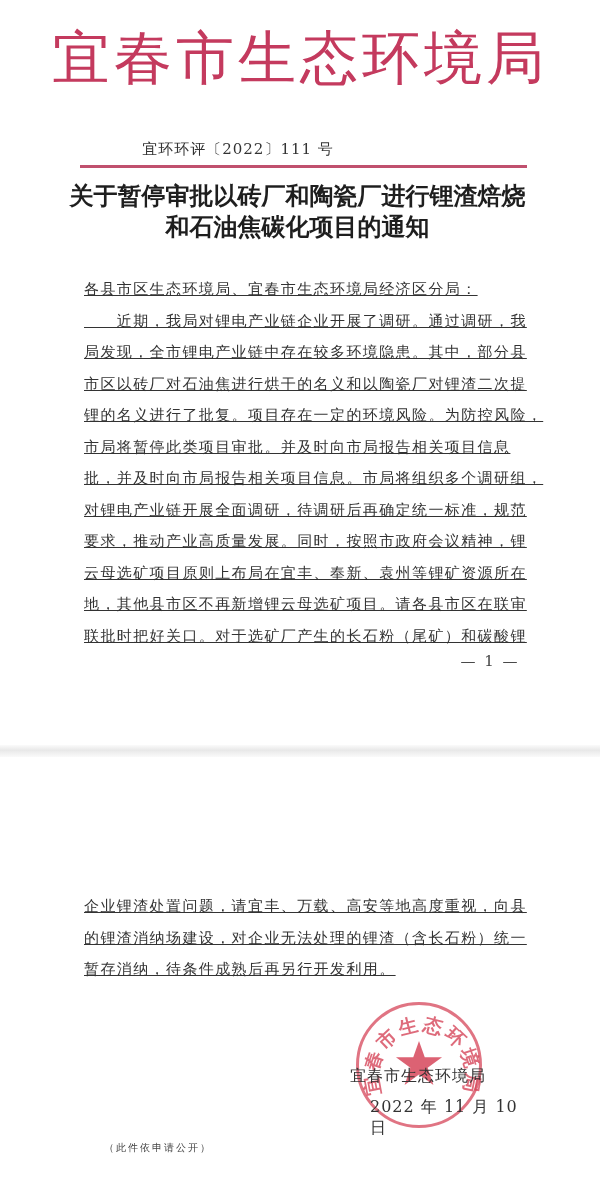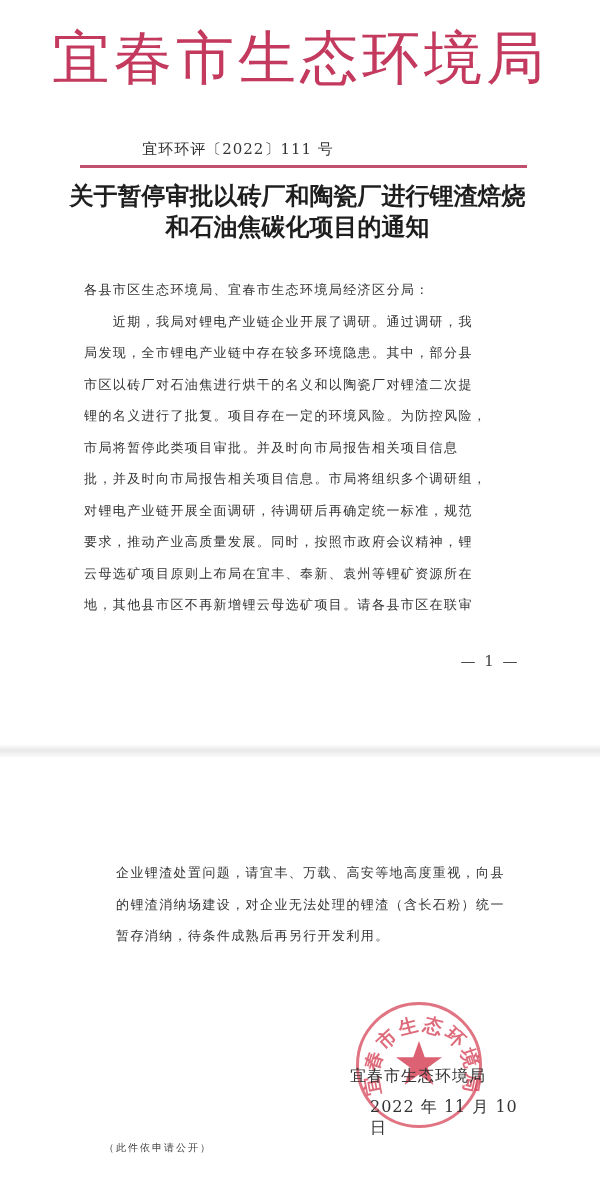--- a/index.html
+++ b/index.html
@@ -15,25 +15,25 @@
   .org-header { position: absolute; top: 18px; left: 0; width: 600px; text-align: center;
     font-size: 58px; letter-spacing: 4px; color: #c43a5e; font-family: "DejaVu Serif", serif;
     line-height: 80px; }
   .doc-number { position: absolute; top: 140px; left: 0; width: 476px; text-align: center;
     font-size: 15px; color: #333; letter-spacing: 1px; }
   .red-rule { position: absolute; top: 165px; left: 80px; width: 447px; height: 3px;
     background: #c0506e; }
   .title { position: absolute; top: 180px; left: 0; width: 595px; text-align: center;
     font-size: 24px; font-weight: bold; color: #1e1e1e; line-height: 31px; letter-spacing: 0px; }
 
-  .body-text { position: absolute; left: 84px; width: 450px; font-size: 13px;
-    line-height: 31.5px; color: #333; letter-spacing: 1.4px; }
+  .body-text { position: absolute; left: 84px; width: 450px; font-size: 15px;
+    line-height: 31.5px; color: #333; letter-spacing: 1.4px; text-decoration: underline; }
   .body-text .line { display: block; white-space: nowrap; }
   .body1 { top: 274px; }
-  .body2 { top: 857px; margin-left: 32px; }
+  .body2 { top: 891px; }
 
   .page-number { position: absolute; top: 652px; left: 460px; width: 60px; text-align: center;
     font-size: 15px; color: #444; letter-spacing: 2px; }
 
   .seal { position: absolute; left: 356px; top: 1002px; width: 126px; height: 126px; border-radius: 50%;
     border: 3px solid rgba(214, 70, 90, 0.75); }
   .seal-star { position: absolute; left: 36px; top: 34px; width: 48px; height: 48px; }
   .seal-arc { position: absolute; left: 0; top: 0; width: 126px; height: 126px; }
 
   .sign-org { position: absolute; top: 1066px; left: 350px; width: 150px; font-size: 16px;
@@ -60,20 +60,21 @@
     <span class="line">　　近期，我局对锂电产业链企业开展了调研。通过调研，我</span>
     <span class="line">局发现，全市锂电产业链中存在较多环境隐患。其中，部分县</span>
     <span class="line">市区以砖厂对石油焦进行烘干的名义和以陶瓷厂对锂渣二次提</span>
     <span class="line">锂的名义进行了批复。项目存在一定的环境风险。为防控风险，</span>
     <span class="line">市局将暂停此类项目审批。并及时向市局报告相关项目信息</span>
     <span class="line">批，并及时向市局报告相关项目信息。市局将组织多个调研组，</span>
     <span class="line">对锂电产业链开展全面调研，待调研后再确定统一标准，规范</span>
     <span class="line">要求，推动产业高质量发展。同时，按照市政府会议精神，锂</span>
     <span class="line">云母选矿项目原则上布局在宜丰、奉新、袁州等锂矿资源所在</span>
     <span class="line">地，其他县市区不再新增锂云母选矿项目。请各县市区在联审</span>
+    <span class="line">联批时把好关口。对于选矿厂产生的长石粉（尾矿）和碳酸锂</span>
   </div>
 
   <div class="page-number">— 1 —</div>
 </div>
 
 <div class="page-gap"></div>
 
 <div class="page page2"></div>
 
 <div class="body-text body2">

